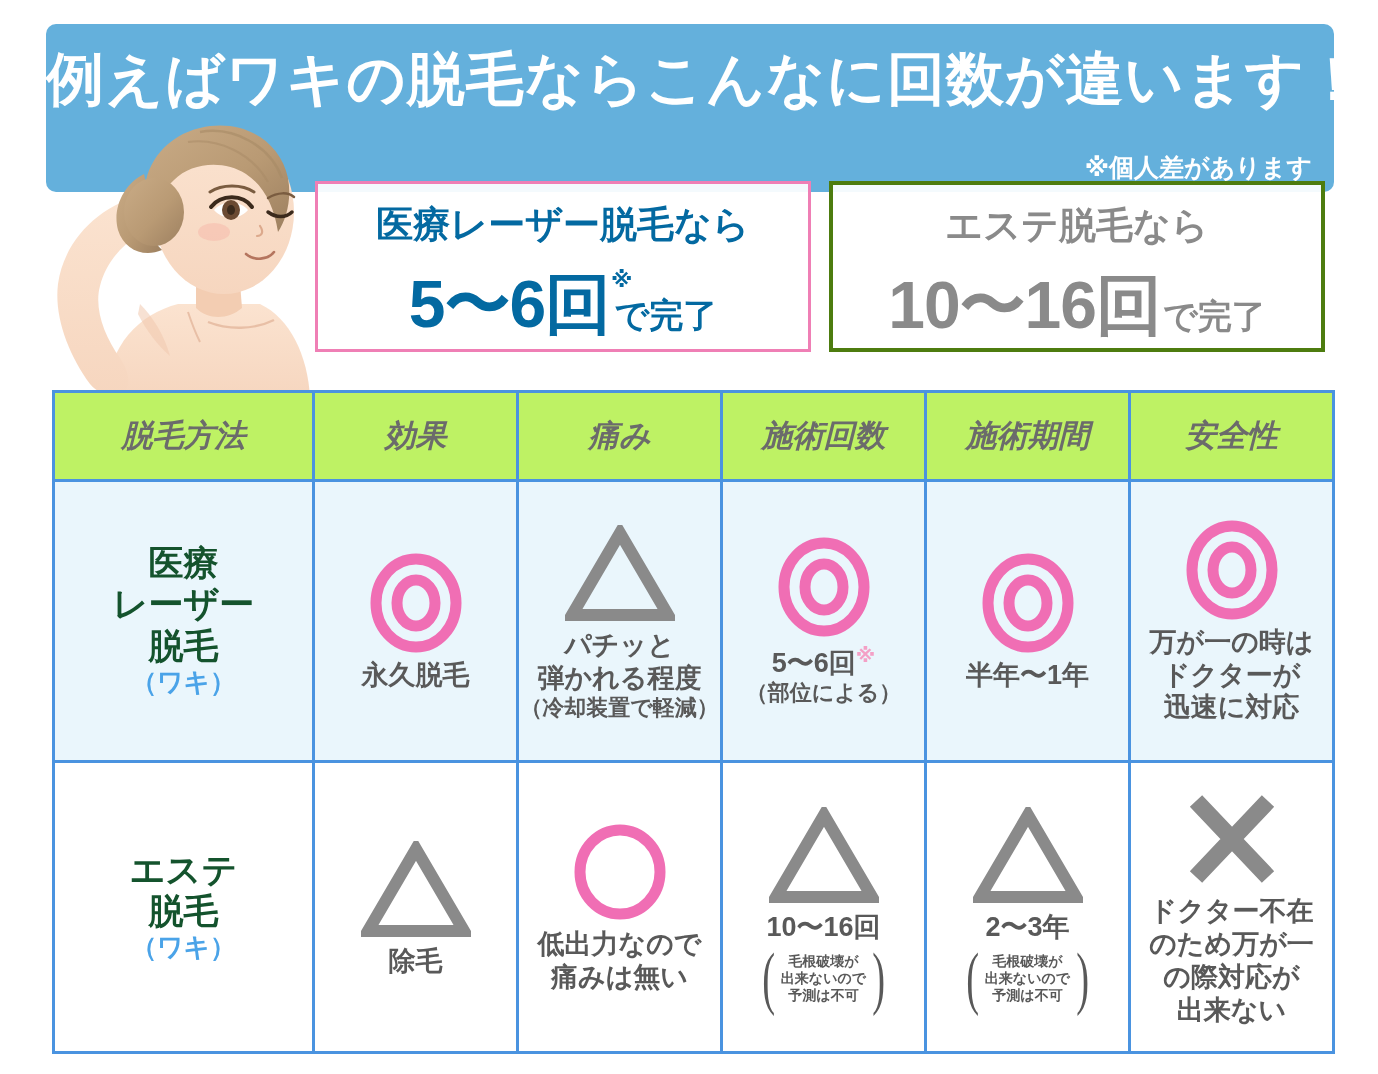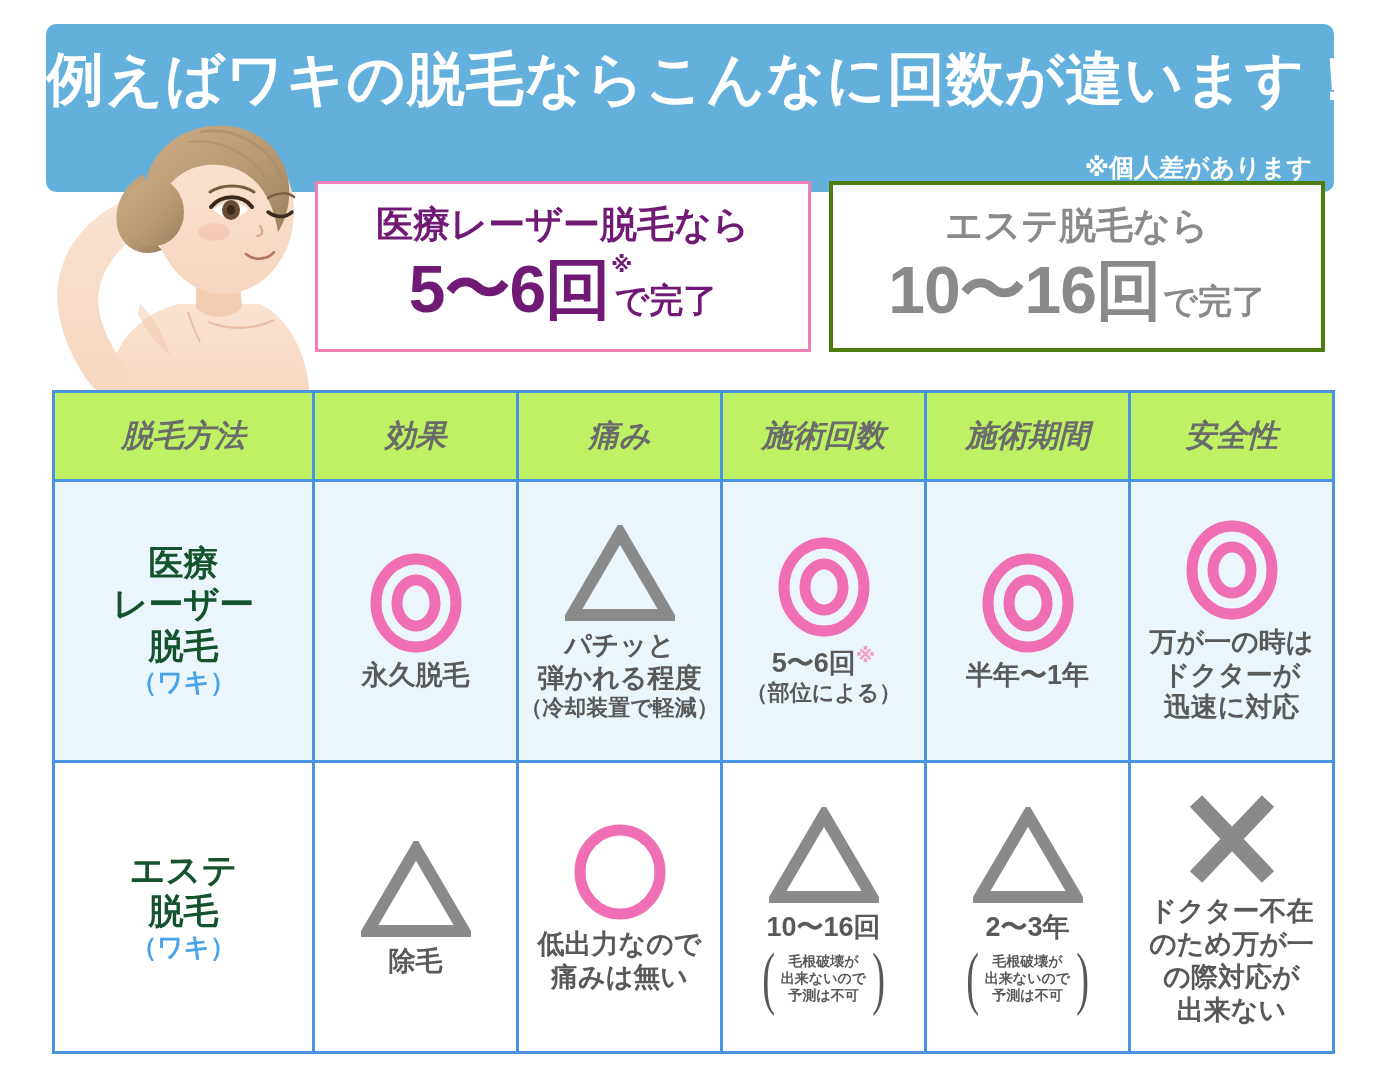--- a/index.html
+++ b/index.html
@@ -87,21 +87,21 @@
     text-align: center;
     font-size: 37px;
     font-weight: bold;
     line-height: 1;
     margin-top: 22px;
     white-space: nowrap;
   }
   .callout-main {
     text-align: center;
     line-height: 1;
-    margin-top: 13px;
+    margin-top: 28px;
     white-space: nowrap;
   }
   .callout-big {
     font-size: 66px;
     font-weight: bold;
     letter-spacing: -1px;
   }
   .callout-sup {
     position: relative;
     display: inline-block;
@@ -109,21 +109,21 @@
     font-size: 22px;
     font-weight: bold;
     top: -2px;
     margin-left: 1px;
   }
   .callout-small {
     font-size: 34px;
     font-weight: bold;
     margin-left: -18px;
   }
-  .pink-txt { color: #701a75; }
+  .pink-txt { color: #0369a1; }
   .gray-txt { color: #8a8a8a; }
 
   
   .table {
     position: absolute;
     left: 52px;
     top: 390px;
     width: 1282px;
     border-collapse: collapse;
     table-layout: fixed;

